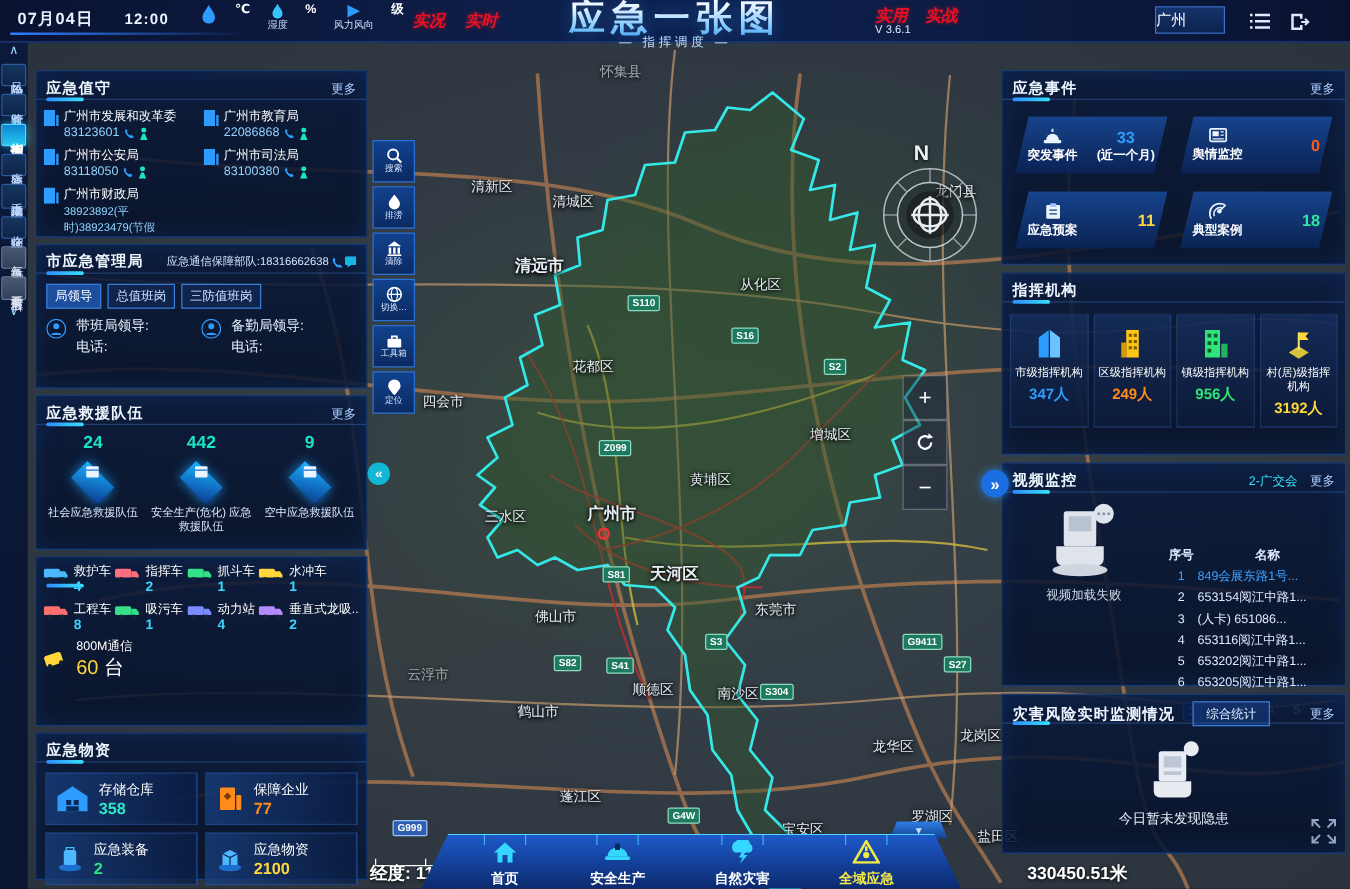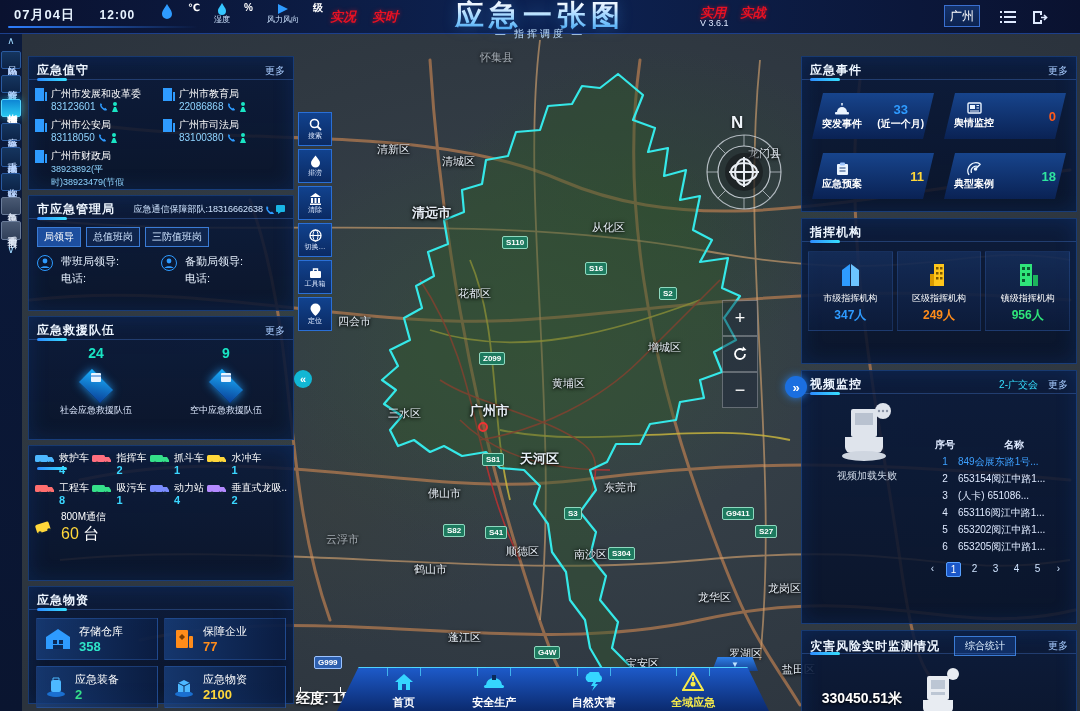--- a/index.html
+++ b/index.html
@@ -38,21 +38,21 @@
   .wx .u { font-size:10px; color:#fff; font-weight:bold; }
   .redtag { color:#e81123; font-weight:bold; font-style:italic; font-size:13px; text-shadow:0 0 4px rgba(232,17,35,.6); }
   #titlebox { position:absolute; left:406px; top:0; width:268px; text-align:center; }
   #title { font-size:29px; font-weight:bold; letter-spacing:5px; line-height:30px;
     background:linear-gradient(180deg,#ffffff 20%,#8fd2ff 70%,#4aa6f0); -webkit-background-clip:text;
     background-clip:text; color:transparent; text-shadow:0 0 14px rgba(64,160,255,.35); }
   #subtitle { font-size:10px; color:#bfe0ff; letter-spacing:3px; margin-top:-3px; }
   .ver { position:absolute; left:700px; top:18px; font-size:9px; color:#dfe9ff; }
   .tagl { position:absolute; left:330px; top:8px; display:flex; gap:16px; }
   .tagr { position:absolute; left:700px; top:4px; display:flex; gap:14px; }
-  .citybtn { position:absolute; right:100px; top:5px; width:36px; height:22px; line-height:20px; text-align:center;
+  .citybtn { position:absolute; right:100px; top:5px; width:56px; height:22px; line-height:20px; text-align:left;
     font-size:12px; color:#fff; background:linear-gradient(180deg,#14326b,#0d2350); border:1px solid #3a6fd0; }
   .hico { position:absolute; top:7px; width:20px; height:20px; display:flex; align-items:center; justify-content:center; }
 
   
   #sidetabs { position:absolute; left:0; top:34px; width:22px; bottom:0; z-index:55;
     background:linear-gradient(180deg,#0b1a3c,#0a1530); display:flex; flex-direction:column; align-items:center; }
   .stab { writing-mode:vertical-rl; text-orientation:upright; font-size:10px; letter-spacing:1px; color:#bcd6ff;
     background:linear-gradient(180deg,#15355f,#0d2448); border:1px solid #2a5aa0; border-radius:2px;
     padding:6px 1px; margin:3px 0; width:20px; text-align:center; cursor:pointer; }
   .stab.active { background:linear-gradient(180deg,#0e86d4,#28c8f0); color:#fff; font-weight:bold;
@@ -511,20 +511,30 @@
     <div class="resrow">
       <div class="res">
         <span class="val">24</span>
         <div class="plat">
             <svg width="16" height="16">
               <rect x="3" y="4" width="10" height="9" rx="1" fill="#eaf4ff"></rect>
               <path d="M3 7 h10" stroke="#1a6fd0"></path>
             </svg>
           </div>
         <span class="lbl">社会应急救援队伍</span>
+      </div>
+      <div class="res">
+        <span class="val">442</span>
+        <div class="plat">
+            <svg width="16" height="16">
+              <rect x="3" y="4" width="10" height="9" rx="1" fill="#eaf4ff"></rect>
+              <path d="M3 7 h10" stroke="#1a6fd0"></path>
+            </svg>
+          </div>
+        <span class="lbl">安全生产(危化) 应急救援队伍</span>
       </div>
       <div class="res">
         <span class="val">9</span>
         <div class="plat">
             <svg width="16" height="16">
               <rect x="3" y="4" width="10" height="9" rx="1" fill="#eaf4ff"></rect>
               <path d="M3 7 h10" stroke="#1a6fd0"></path>
             </svg>
           </div>
         <span class="lbl">空中应急救援队伍</span>
@@ -886,24 +896,33 @@
               <rect x="13" y="7" width="3" height="3"></rect>
               <rect x="8" y="13" width="3" height="3"></rect>
               <rect x="13" y="13" width="3" height="3"></rect>
               <rect x="8" y="19" width="3" height="3"></rect>
             </g>
             <rect x="19" y="15" width="5" height="11" fill="#1db45c"></rect>
           </svg>
         <span class="cl">镇级指挥机构</span>
         <span class="cv" style="color: rgb(47, 229, 122);"><span>956</span><span>人</span></span>
       </div>
-    </div>
-  </div>
-
-  <div class="panel" style="height:254px">
+      <div class="cmd">
+        <svg width="28" height="30">
+            <path d="M6 22 L14 17 L22 22 L14 27 Z" fill="#d8c23a"></path>
+            <line x1="14" y1="6" x2="14" y2="20" stroke="#f5e36a" stroke-width="1.6"></line>
+            <path d="M14 6 h8 l-2.5 3 2.5 3 h-8 Z" fill="#ffd73a"></path>
+          </svg>
+        <span class="cl">村(居)级指挥机构</span>
+        <span class="cv" style="color: rgb(255, 215, 58);"><span>3192</span><span>人</span></span>
+      </div>
+    </div>
+  </div>
+
+  <div class="panel" style="height:179px">
     <div class="phead">
       <span class="ptitle">视频监控</span>
       <span class="vtag">2-广交会</span>
       <span class="more">更多</span>
     </div>
       <div class="pbar"></div>
     <div class="vbody">
       <div class="vph">
         <svg width="56" height="62">
           <circle cx="44" cy="10" r="8" fill="#dfe4ec"></circle>

